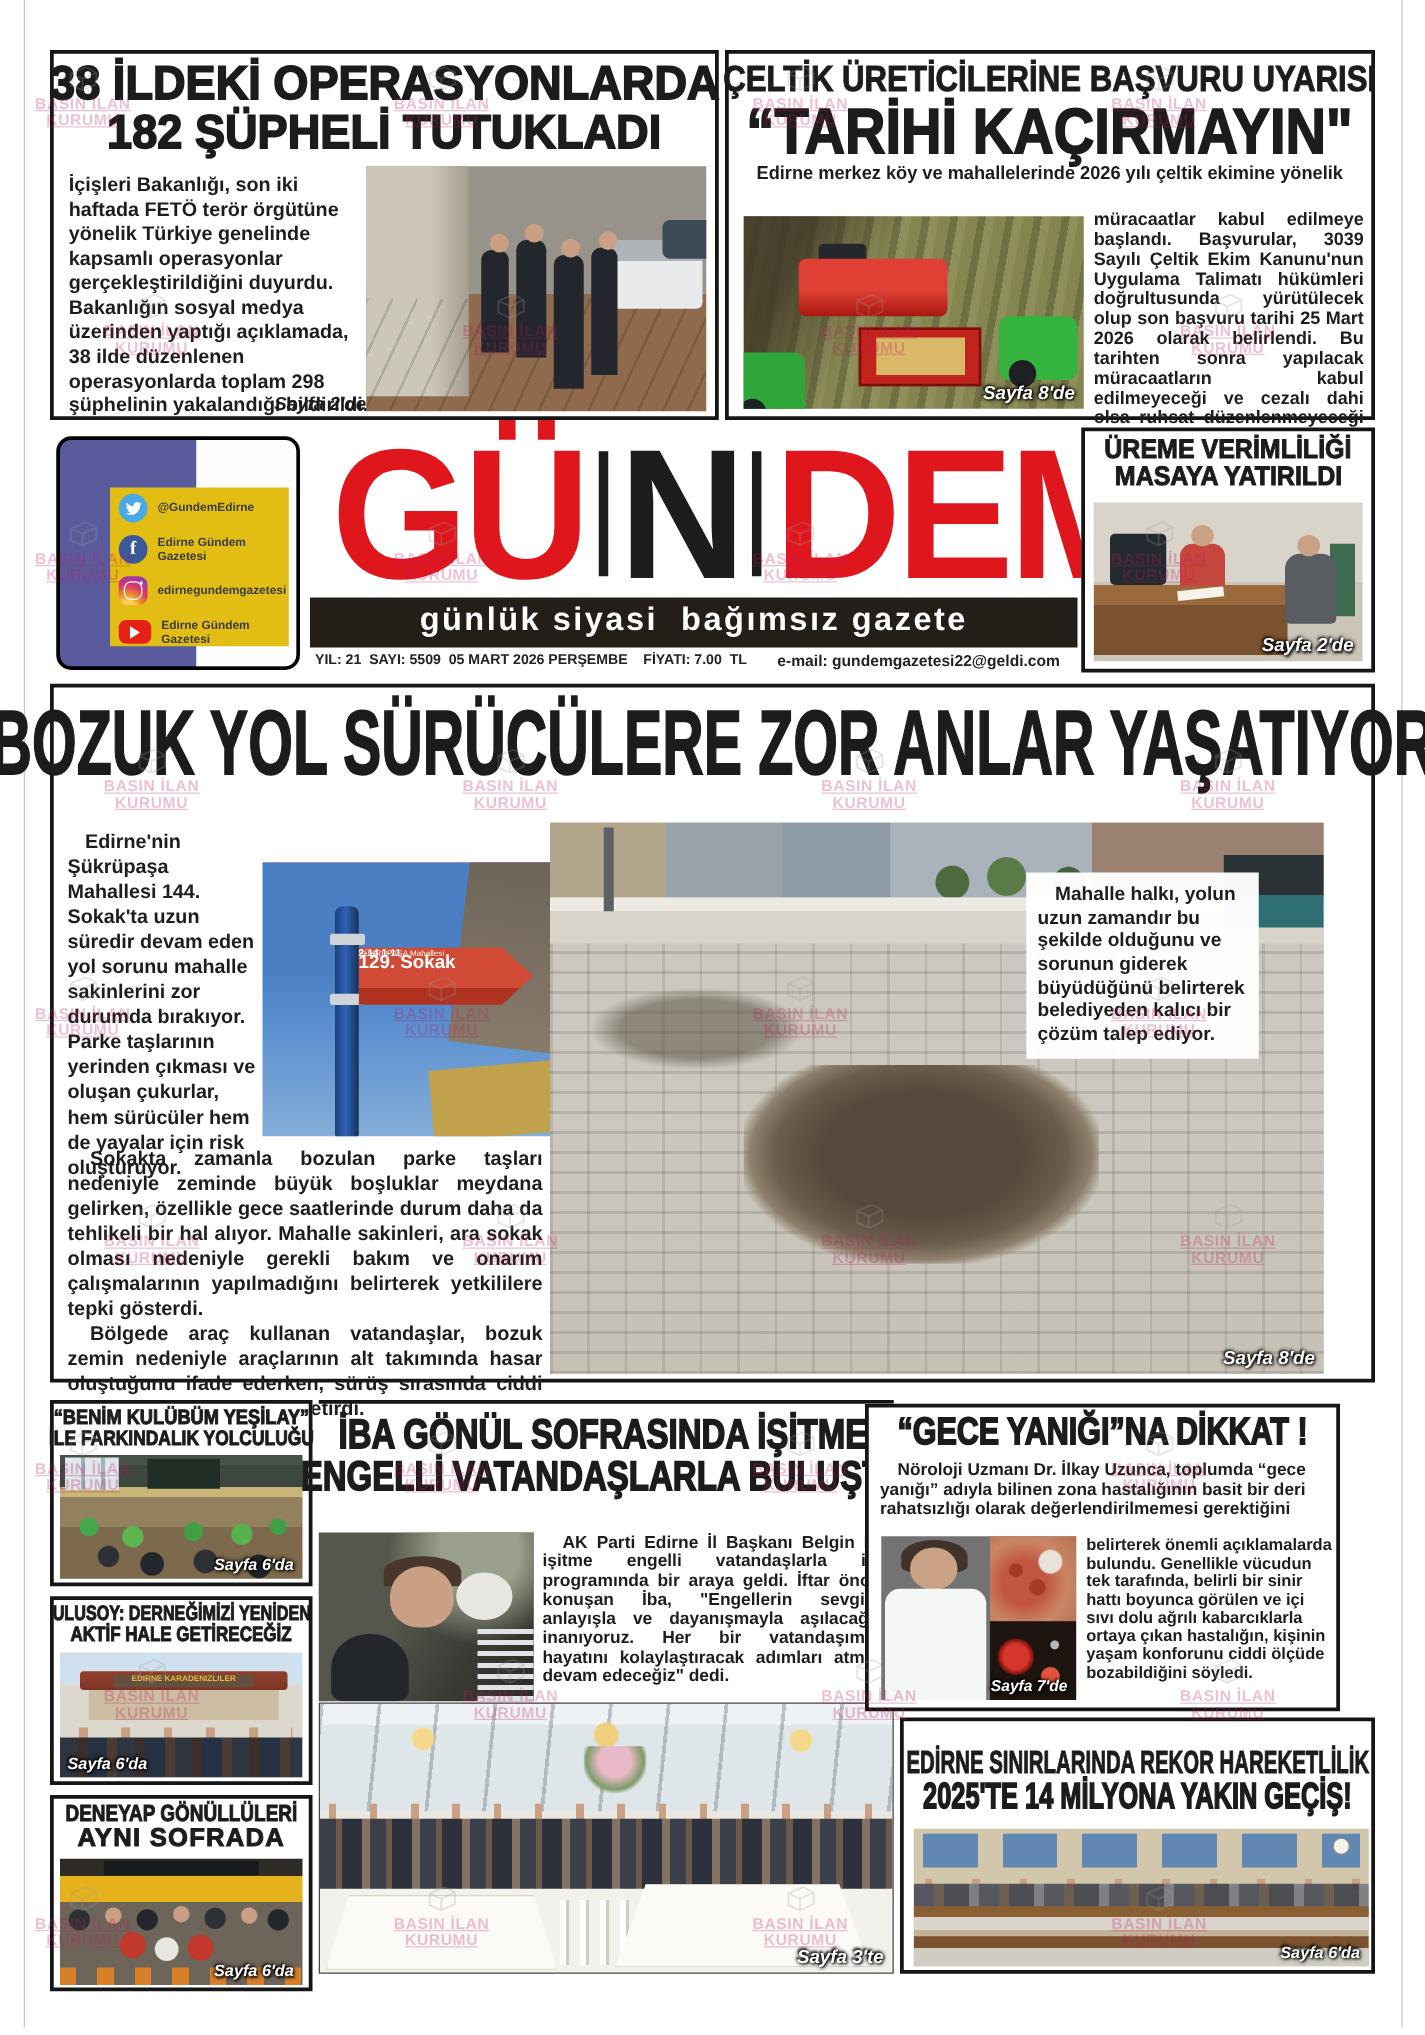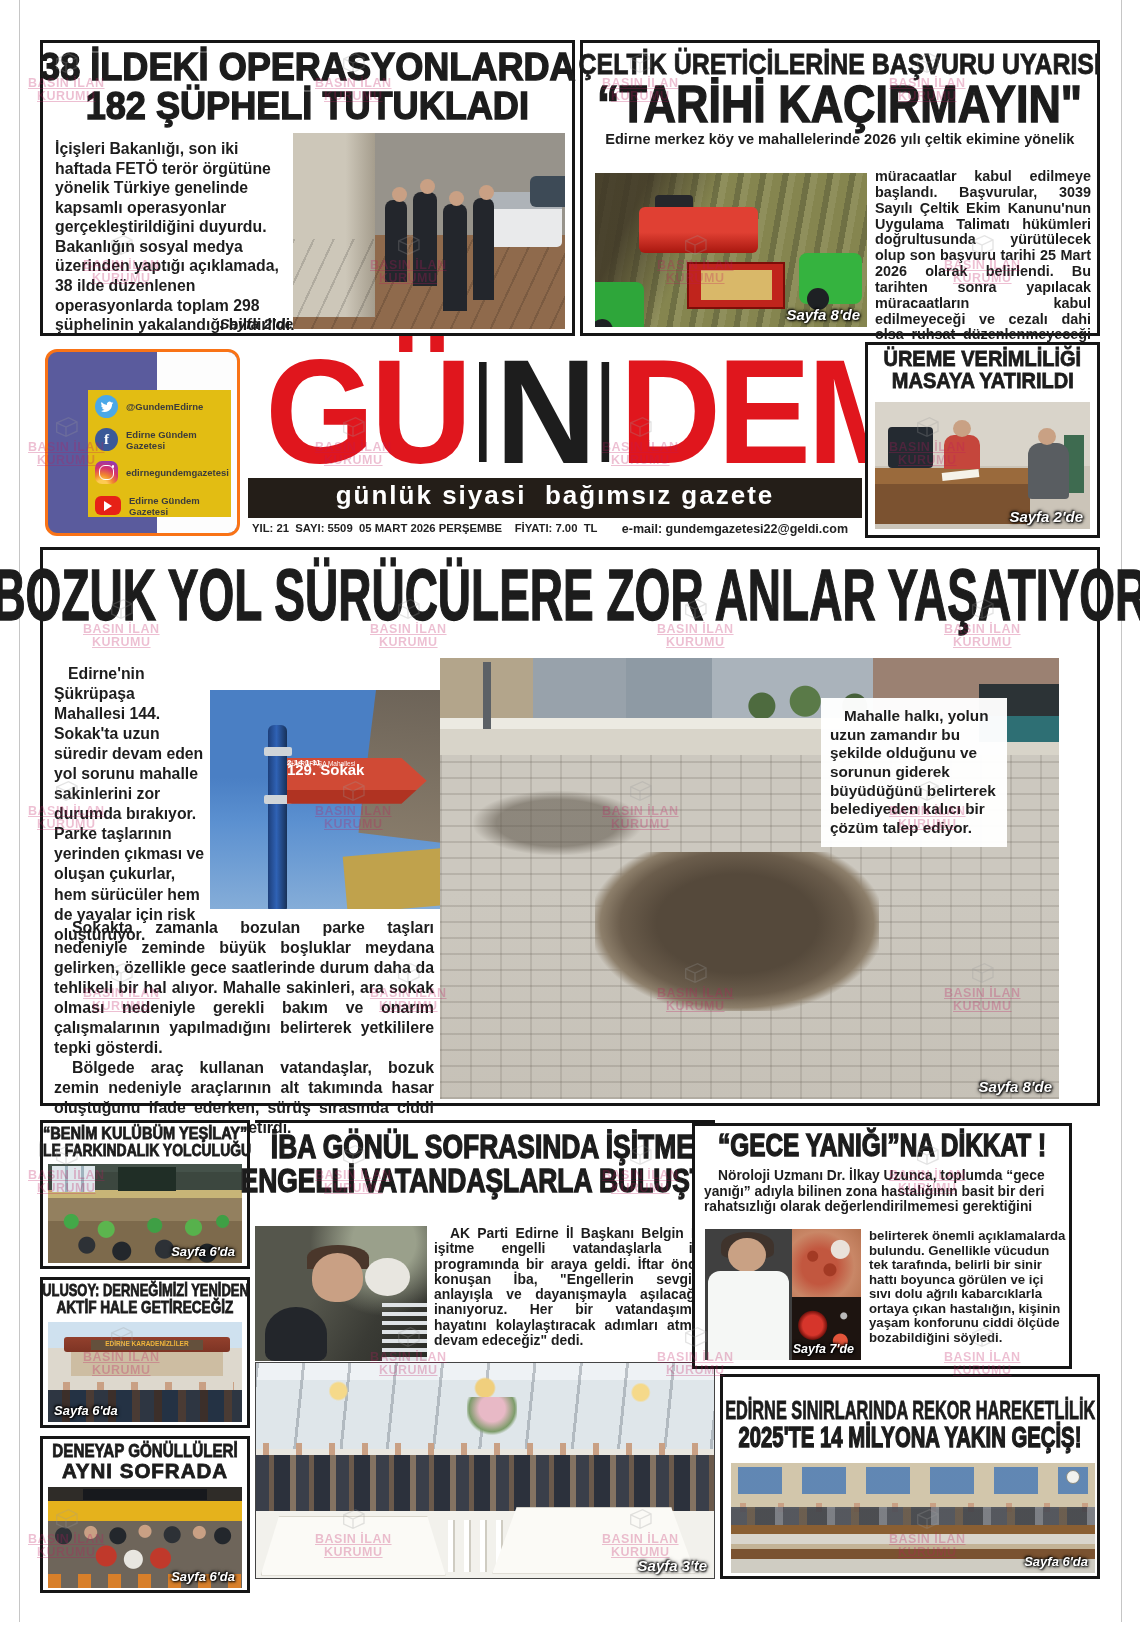--- a/index.html
+++ b/index.html
@@ -115,42 +115,42 @@
   .rs-li{top:6%;left:0;width:100%;height:14%;background-image:
      radial-gradient(circle at 18% 50%,#f5d98a 0 8px,transparent 10px),
      radial-gradient(circle at 50% 40%,#f0cf7d 0 9px,transparent 11px),
      radial-gradient(circle at 84% 55%,#f5d98a 0 8px,transparent 10px);}
   .rs-flow{left:46%;top:16%;width:11%;height:18%;background:radial-gradient(circle at 50% 30%,#e8b9c6 0 35%,#7d9c6a 62%,transparent 72%);}
   .rs-heads{left:0;top:37%;width:100%;height:7%;background:repeating-linear-gradient(90deg,transparent 0 7px,#c9a084 7px 13px,transparent 13px 33px);}
   .rs-people{left:0;top:43%;width:100%;height:26%;background:repeating-linear-gradient(90deg,#3a3f4a 0 13px,#6b5a4c 13px 18px,#2c313c 18px 34px,#847362 34px 40px);}
   .rs-t1{left:1%;bottom:1%;width:40%;height:27%;background:#fbfaf6;border:1px solid #d9d6cc;clip-path:polygon(10% 0,90% 0,100% 100%,0 100%);}
   .rs-t2{right:4%;bottom:2%;width:44%;height:30%;background:#fbfaf6;border:1px solid #d9d6cc;clip-path:polygon(12% 0,88% 0,100% 100%,0 100%);}
   .rs-ch{left:42%;bottom:3%;width:16%;height:24%;background:repeating-linear-gradient(90deg,#ffffff 0 5px,#cfccc2 5px 7px,transparent 7px 16px);}
-  .ph-doc{background:#404040;}
+  .ph-doc{background:#737373;}
   .dc-hair{left:10%;top:2%;width:34%;height:20%;background:#3f332c;border-radius:50% 50% 20% 20%;}
   .dc-head{left:15%;top:7%;width:24%;height:26%;background:#c9a184;border-radius:50%;}
   .dc-coat{left:2%;top:32%;width:52%;height:68%;background:#f5f7f5;border-radius:12px 12px 0 0;}
   .dc-rash{right:0;top:0;width:44%;height:52%;background:
      radial-gradient(circle at 30% 40%,#a33a24 0 5px,transparent 6px),
      radial-gradient(circle at 55% 60%,#a33a24 0 6px,transparent 7px),
      radial-gradient(circle at 70% 30%,#e9e2da 0 9px,transparent 10px),
      radial-gradient(circle at 40% 55%,#c2573f 0 32%,#c98767 62%,#b5714f 100%);}
   .dc-vir{right:0;bottom:0;width:44%;height:48%;background:
      radial-gradient(circle at 30% 45%,#d6352b 0 10px,#7a140e 14px,transparent 15px),
      radial-gradient(circle at 70% 70%,#e2543a 0 7px,transparent 8px),
      radial-gradient(circle at 75% 30%,#b9b9b9 0 3px,transparent 4px),#1d1410;}
   .ph-cc{background:linear-gradient(180deg,#d2c6ab 0 42%,#c3b396 42%);}
   .cc-pan{top:4%;left:2%;width:96%;height:24%;background:repeating-linear-gradient(90deg,#4d7cb5 0 44px,transparent 44px 64px);opacity:.85;}
   .cc-clock{right:4%;top:6%;width:12px;height:12px;border-radius:50%;background:#f2f2ee;border:1px solid #8a8a80;}
   .cc-heads{left:0;top:36%;width:100%;height:9%;background:repeating-linear-gradient(90deg,transparent 0 9px,#c9a084 9px 15px,transparent 15px 38px);}
   .cc-d1{left:0;bottom:26%;width:100%;height:18%;background:linear-gradient(180deg,#8a5f33 0 45%,#d9d5cc 45%);}
   .cc-d2{left:0;bottom:0;width:100%;height:22%;background:linear-gradient(180deg,#7a5230 0 40%,#cfccc2 40%);}
   .cc-pp{left:0;top:40%;width:100%;height:22%;background:repeating-linear-gradient(90deg,#3a4150 0 16px,#56493e 16px 24px,#2e3440 24px 44px,#6b7280 44px 52px);opacity:.8;}
   
-  #social{position:absolute;left:45px;top:349px;width:195px;height:187px;background:#5a5b9d;border:3px solid #f97316;border-radius:12px;box-sizing:border-box;padding-left:22px;}
+  #social{position:absolute;left:45px;top:349px;width:195px;height:187px;background:#5a5b9d;border:3px solid #000000;border-radius:12px;box-sizing:border-box;padding-left:22px;}
   #social .strip{position:absolute;right:0;top:0;width:80px;height:100%;background:#fdfdfd;border-radius:0 9px 9px 0;}
   #social .panel{position:absolute;left:40px;top:38px;right:6px;bottom:16px;background:#e2bd13;}
   .srow{display:flex;align-items:center;height:33px;padding-left:7px;}
   .slabel{font-size:9.5px;font-weight:bold;color:#3c3c3c;margin-left:8px;}
   .icn{width:23px;height:23px;border-radius:50%;flex:0 0 auto;display:flex;align-items:center;justify-content:center;}
   .icn-tw{background:#4aa8e8;}
   .icn-fb{background:#3b5998;color:#fff;font-weight:bold;font-size:15px;font-family:"Liberation Serif",serif;}
   .icn-ig{background:radial-gradient(circle at 30% 110%,#fdcb52 0 20%,#f28a2e 38%,#d6336c 62%,#8a3ab9 92%);border-radius:7px;position:relative;}
   .icn-ig .fr{position:absolute;inset:4px;border:1.6px solid #fff;border-radius:6px;}
   .icn-ig .dt{position:absolute;right:4px;top:4px;width:2.5px;height:2.5px;border-radius:50%;background:#fff;}

